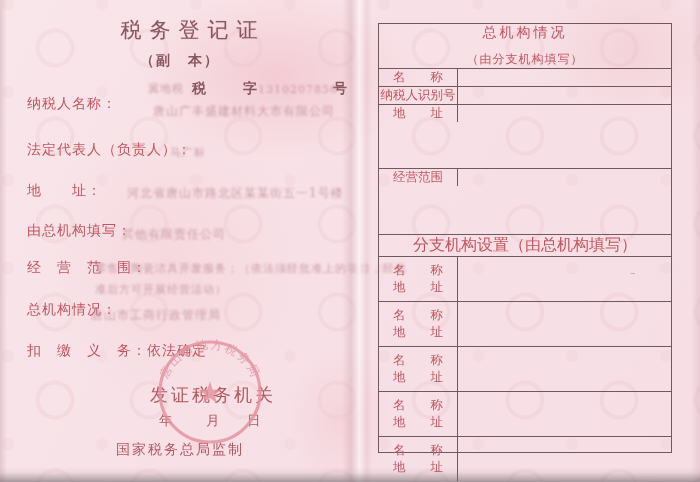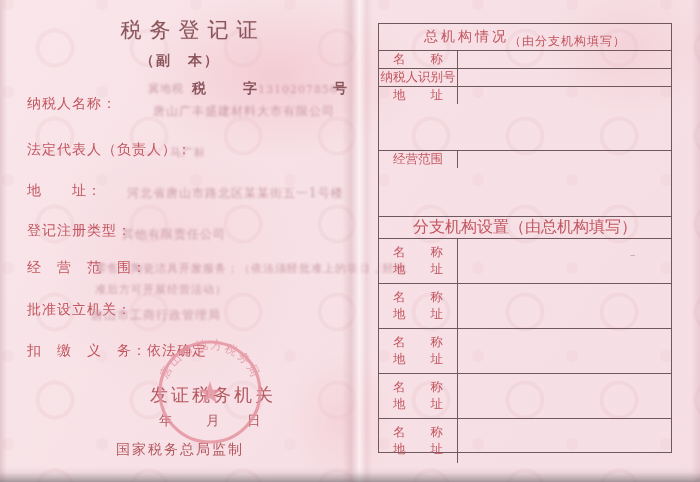--- a/index.html
+++ b/index.html
@@ -30,21 +30,21 @@
   .taxchar{font-size:14px;font-weight:600;color:#8a565c;}
   .label{font-size:14px;letter-spacing:1px;color:#c2555f;}
   .faint{color:#c592a0;opacity:.85;filter:blur(1.1px);font-size:12px;letter-spacing:1px;white-space:nowrap;}
   .faint-sm{font-size:11px;}
   .issuing{left:150px;top:384px;font-size:18px;letter-spacing:3px;color:#b45860;text-align:right;}
   .datechar{font-size:13.5px;color:#b45860;}
   .footer{left:116px;top:441px;font-size:14px;letter-spacing:2px;color:#b4565e;}
   .seal{position:absolute;left:155px;top:337px;opacity:.82;filter:blur(0.4px);}
 
   .taxtable{position:absolute;left:378px;top:23px;width:294px;height:430px;border:1px solid #6f585e;box-sizing:border-box;display:flex;flex-direction:column;color:#c2555f;}
-  .t-header{height:47px;display:flex;align-items:center;justify-content:center;box-sizing:border-box;}
+  .t-header{height:47px;display:flex;flex-direction:column;align-items:center;justify-content:center;box-sizing:border-box;}
   .t-header .h-title{font-size:14px;letter-spacing:3px;}
   .t-header .h-sub{font-size:12px;letter-spacing:1px;margin-top:9px;}
   .t-row{display:flex;border-top:1px solid #6f585e;box-sizing:border-box;}
   .t-label{width:79px;border-right:1px solid #6f585e;box-sizing:border-box;display:flex;align-items:center;justify-content:center;font-size:12.5px;padding:0 2px;white-space:nowrap;}
   .t-value{flex:1;position:relative;}
   .r1{height:28px;} .r2{height:26px;} .r3{height:28px;} .r4{height:28px;margin-top:46px;}
   .t-header2{height:45px;border-top:1px solid #6f585e;box-sizing:border-box;display:flex;flex-direction:row;align-items:center;justify-content:center;margin-top:48px;}
   .t-block{flex:1;display:flex;border-top:1px solid #6f585e;box-sizing:border-box;}
   .blk-label{width:79px;border-right:1px solid #6f585e;box-sizing:border-box;display:flex;flex-direction:column;justify-content:space-between;padding:5px 0;font-size:12.5px;}
   .blk-label span{display:block;text-align:center;white-space:nowrap;}
@@ -72,28 +72,28 @@
 
     <span class="abs label" style="left:27px;top:95px;">纳税人名称：</span>
     <span class="abs faint" style="left:153px;top:104px;">唐山广丰盛建材料大市有限公司</span>
 
     <span class="abs label" style="left:27px;top:141px;">法定代表人（负责人）：</span>
     <span class="abs faint faint-sm" style="left:170px;top:146px;">马广标</span>
 
     <span class="abs label" style="left:27px;top:182px;">地　　址：</span>
     <span class="abs faint" style="left:127px;top:186px;">河北省唐山市路北区某某街五一1号楼</span>
 
-    <span class="abs label" style="left:27px;top:222px;">登记注册类型：</span>
+    <span class="abs label" style="left:27px;top:222px;">由总机构填写：</span>
     <span class="abs faint" style="left:122px;top:227px;">其他有限责任公司</span>
 
     <span class="abs label" style="left:27px;top:259px;">经　营　范　围：</span>
     <span class="abs faint faint-sm" style="left:95px;top:262px;">零售：陶瓷洁具开发服务；（依法须经批准上的项目，经批</span>
     <span class="abs faint faint-sm" style="left:95px;top:283px;">准后方可开展经营活动）</span>
 
-    <span class="abs label" style="left:27px;top:301px;">批准设立机关：</span>
+    <span class="abs label" style="left:27px;top:301px;">总机构情况：</span>
     <span class="abs faint" style="left:91px;top:308px;">唐山市工商行政管理局</span>
 
     <span class="abs label" style="left:27px;top:342px;">扣　缴　义　务：依法确定</span>
 
     <span class="abs issuing">发证税务机关</span>
     <span class="abs datechar" style="left:159px;top:412px;">年</span>
     <span class="abs datechar" style="left:206px;top:412px;">月</span>
     <span class="abs datechar" style="left:247px;top:412px;">日</span>
     <span class="abs footer">国家税务总局监制</span>
 

